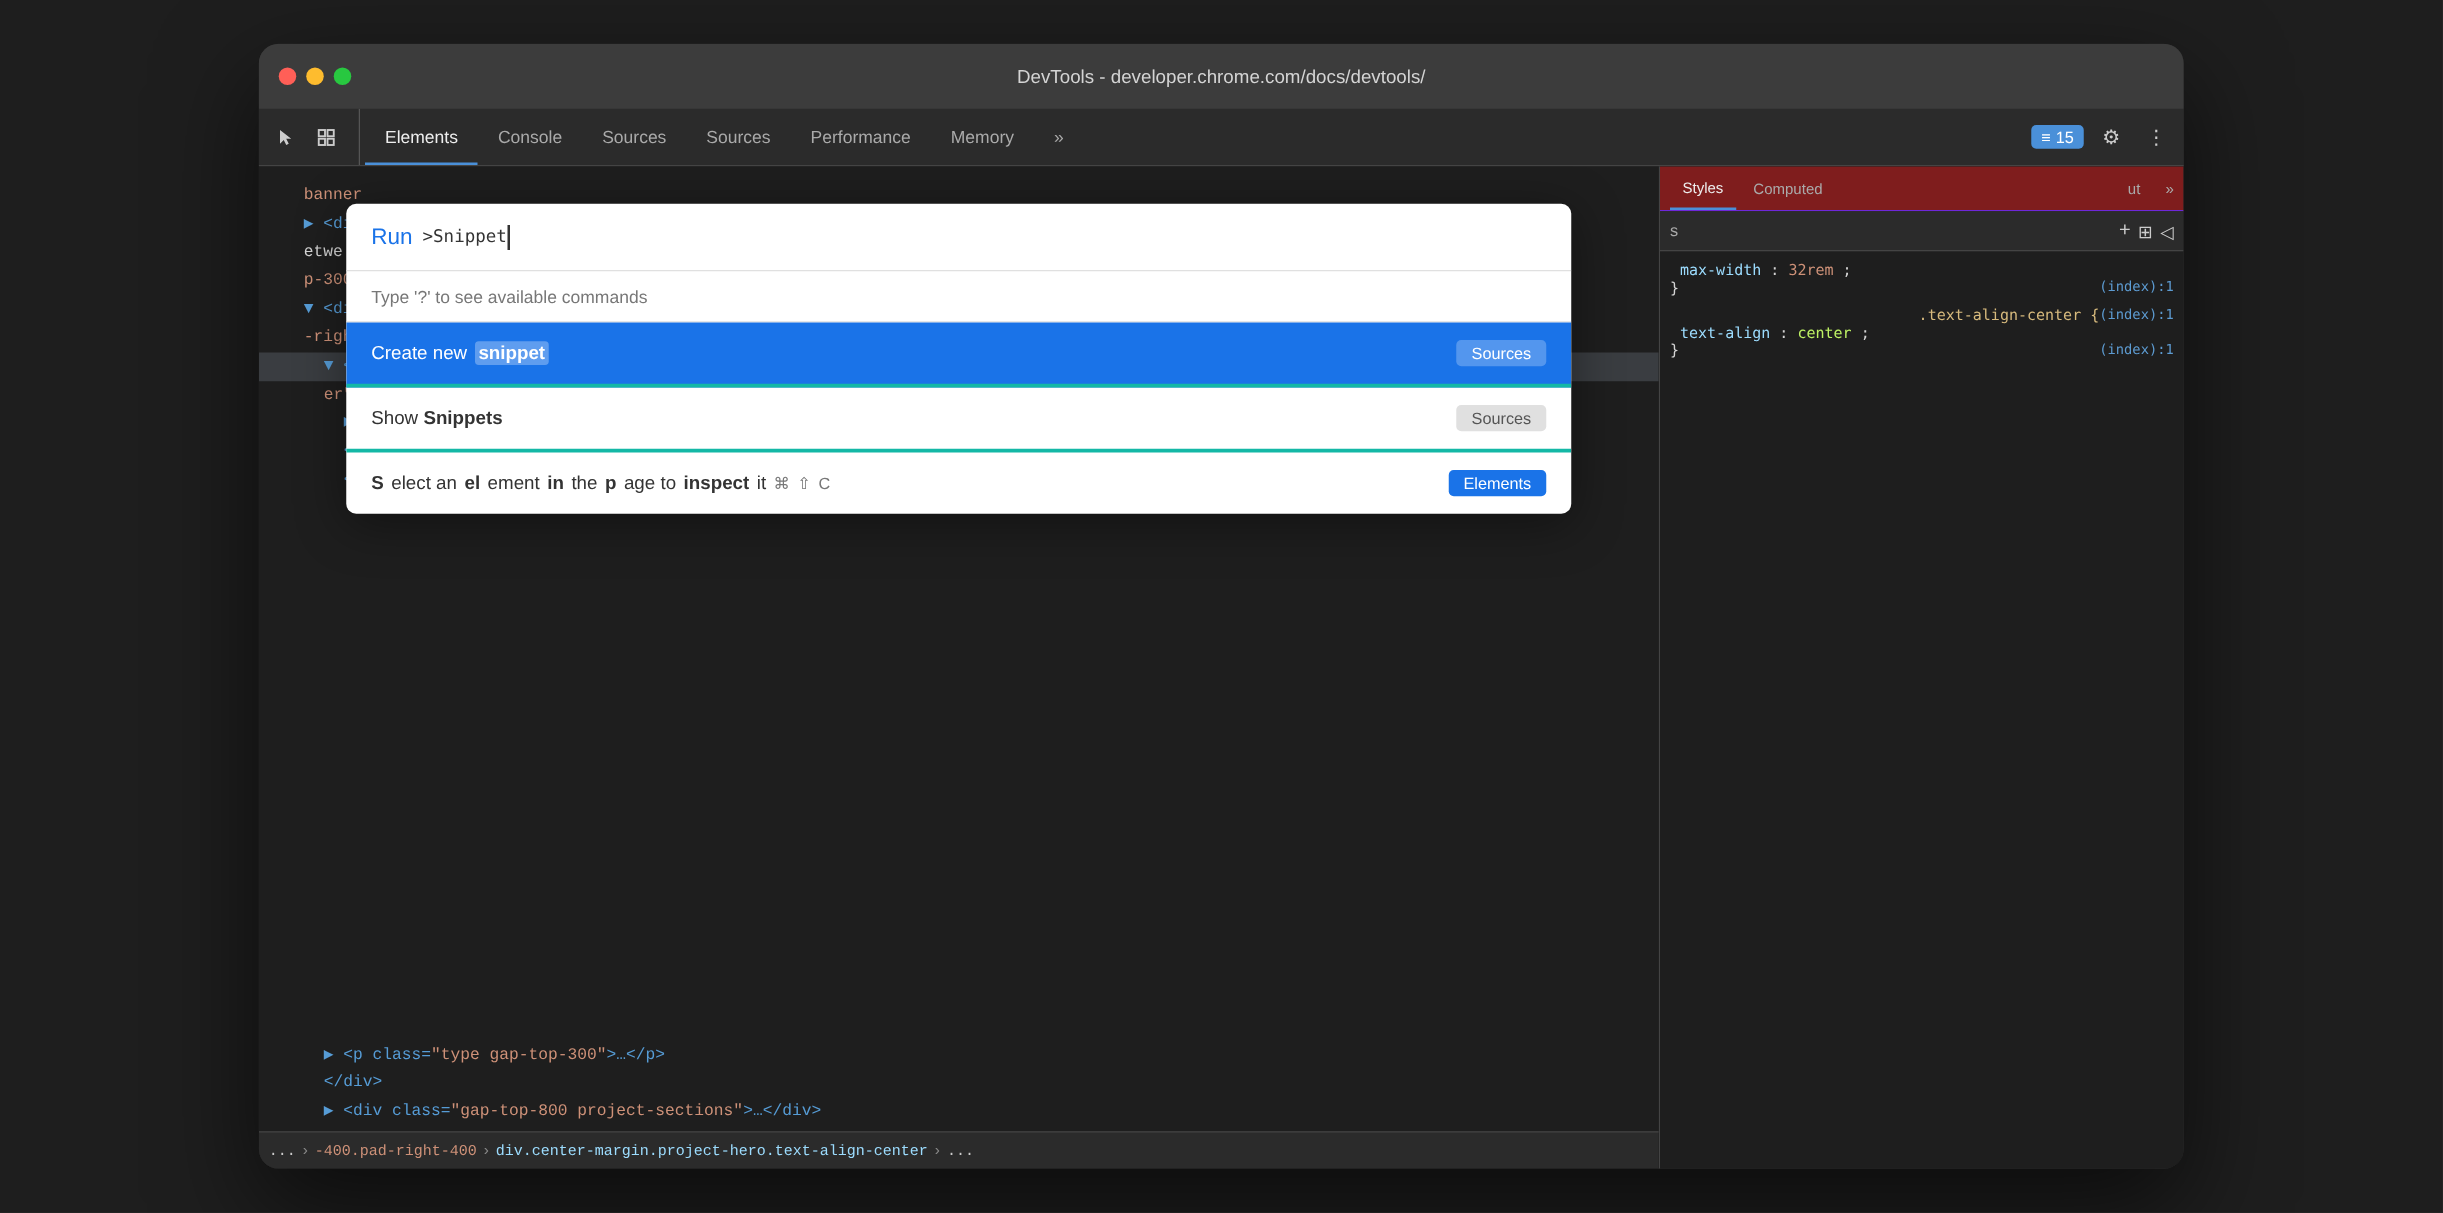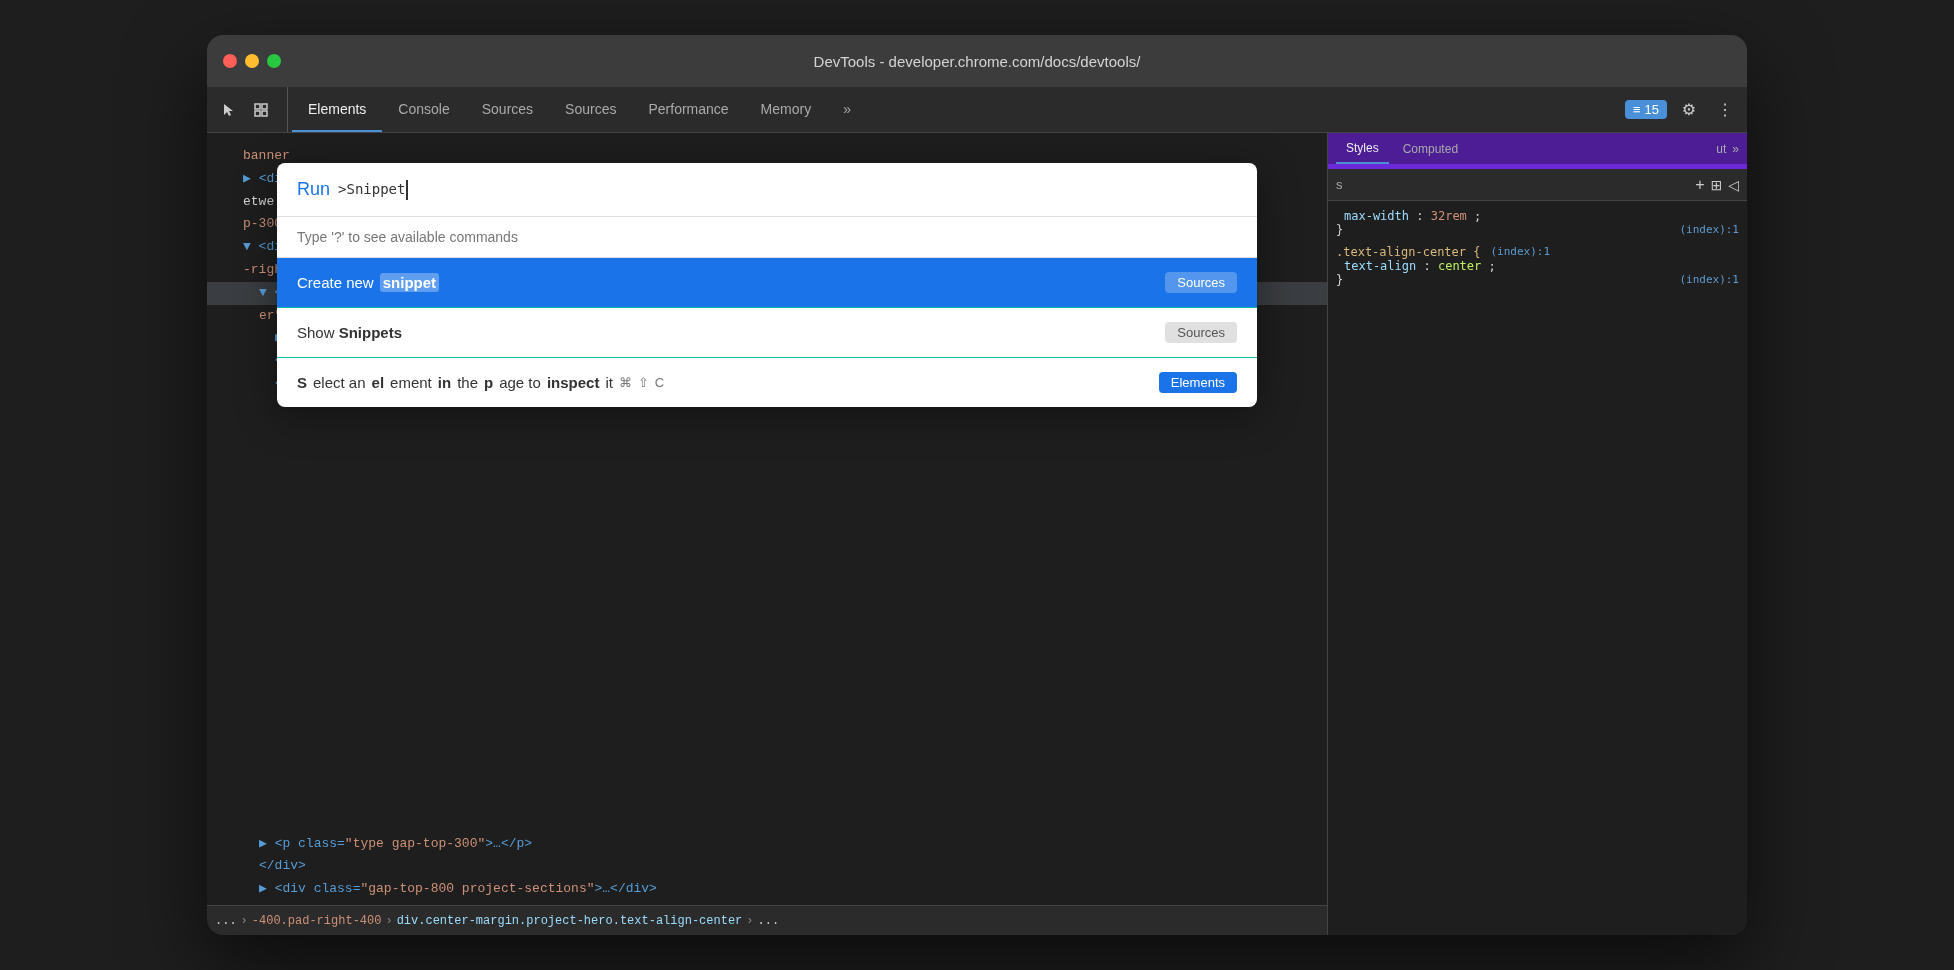--- a/index.html
+++ b/index.html
@@ -181,25 +181,25 @@
       width: 420px;
       background: #1e1e1e;
       border-left: 1px solid #444;
       display: flex;
       flex-direction: column;
       overflow: hidden;
     }
 
     .right-panel-tabs {
       height: 36px;
-      background: #4c1d95;
+      background: #7f1d1d;
       display: flex;
       align-items: center;
       padding: 0 8px;
-      border-bottom: 5px solid #6d28d9;
+      border-bottom: 1px solid #6d28d9;
       gap: 4px;
     }
     .right-tab {
       padding: 0 10px;
       height: 100%;
       display: flex;
       align-items: center;
       font-size: 12px;
       color: #aaa;
       cursor: pointer;
@@ -296,21 +296,21 @@
       border-bottom: 1px solid #e0e0e0;
     }
 
     .cmd-item {
       padding: 14px 20px;
       display: flex;
       align-items: center;
       justify-content: space-between;
       font-size: 15px;
       color: #333;
-      border-bottom: 1px solid #14b8a6;
+      border-bottom: 3px solid #14b8a6;
       cursor: pointer;
     }
     .cmd-item.highlighted {
       background: #1a73e8;
       color: #fff;
     }
     .cmd-item.highlighted .cmd-category-badge {
       background: rgba(255,255,255,0.25);
       color: #fff;
     }
@@ -472,21 +472,21 @@
         <span style="color:#9cdcfe;">div.center-margin.project-hero.text-align-center</span>
         <span class="sep">›</span>
         <span>...</span>
       </div>
     </div>
 
     <div class="right-panel">
       <div class="right-panel-tabs">
         <div class="right-tab active">Styles</div>
         <div class="right-tab">Computed</div>
-        <div style="margin-left:auto; display:flex; gap:6px; align-items:center;">
+        <div style="margin-left:auto; display:flex; gap:20px; align-items:center;">
           <span style="color:#aaa; font-size:12px;">ut</span>
           <span style="color:#aaa; font-size:12px;">»</span>
         </div>
       </div>
       <div class="right-panel-toolbar">
         <span style="color:#aaa; font-size:13px;">s</span>
         <span style="color:#ccc; font-size:16px; margin-left:auto;">+</span>
         <span style="color:#ccc; font-size:14px;">⊞</span>
         <span style="color:#ccc; font-size:14px;">◁</span>
       </div>
@@ -504,21 +504,21 @@
             <span style="color:#ce9178;">32rem</span>
             <span style="color:#d4d4d4;">;</span>
           </div>
           <div style="display:flex; justify-content:space-between;">
             <span style="color:#d4d4d4;">}</span>
             <span style="color:#5d9bd1; font-size:11px;">(index):1</span>
           </div>
         </div>
 
         <div class="css-rule">
-          <div style="display:flex; justify-content:flex-start;gap:10px;">
+          <div style="display:flex; justify-content:flex-end;">
             <span style="color:#d7ba7d;">.text-align-center {</span>
             <span style="color:#5d9bd1; font-size:11px;">(index):1</span>
           </div>
           <div style="padding-left:8px;">
             <span style="color:#9cdcfe;">text-align</span>
             <span style="color:#d4d4d4;">: </span>
             <span style="color:#bef264;">center</span>
             <span style="color:#d4d4d4;">;</span>
           </div>
           <div style="display:flex; justify-content:space-between;">

